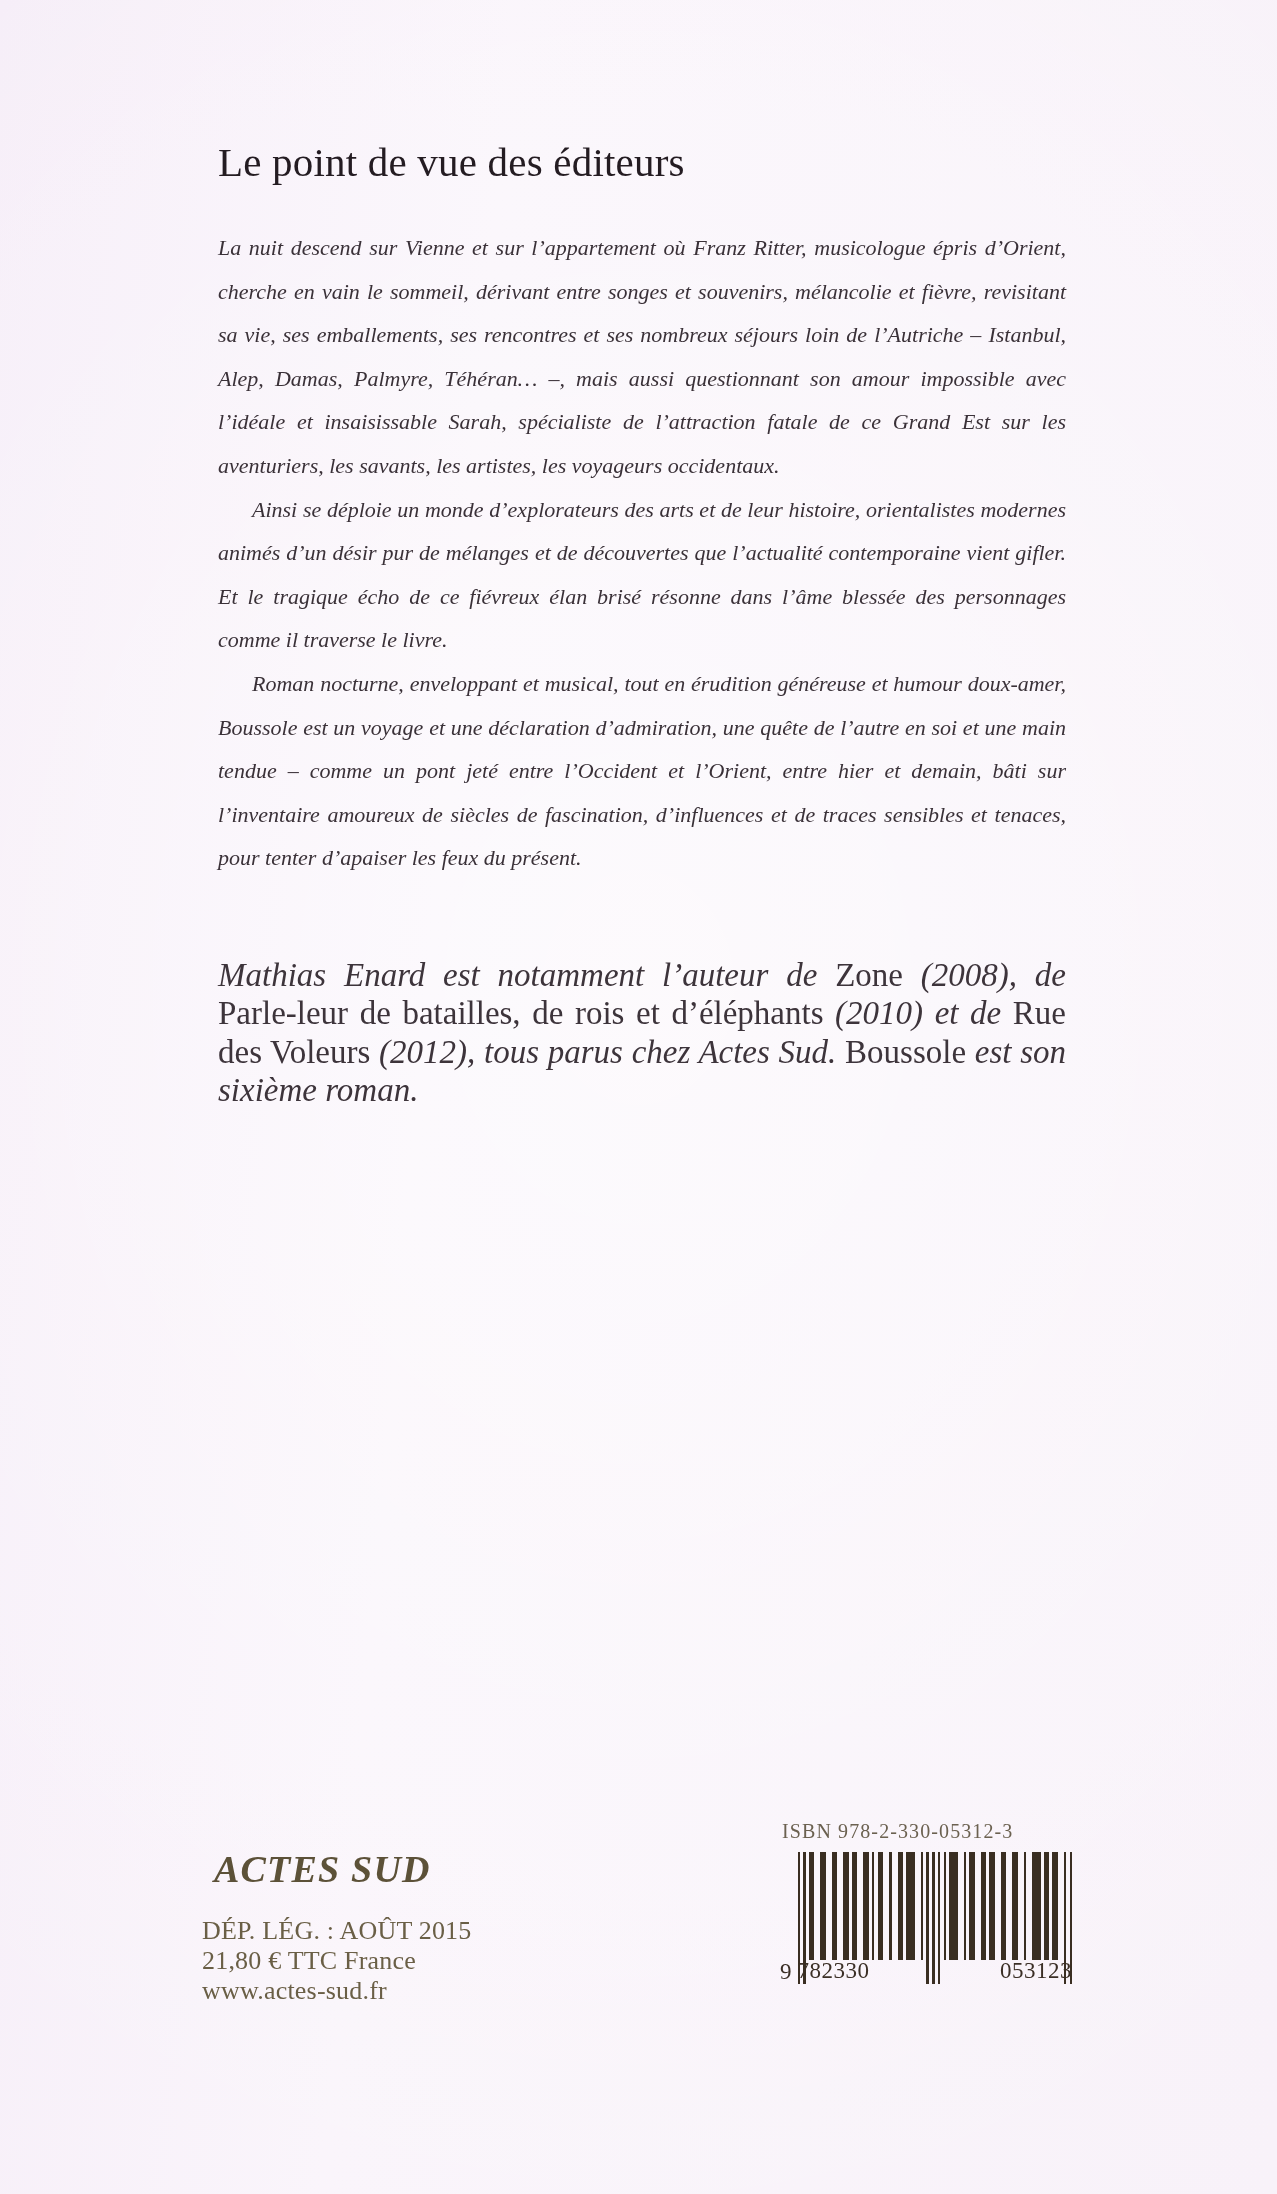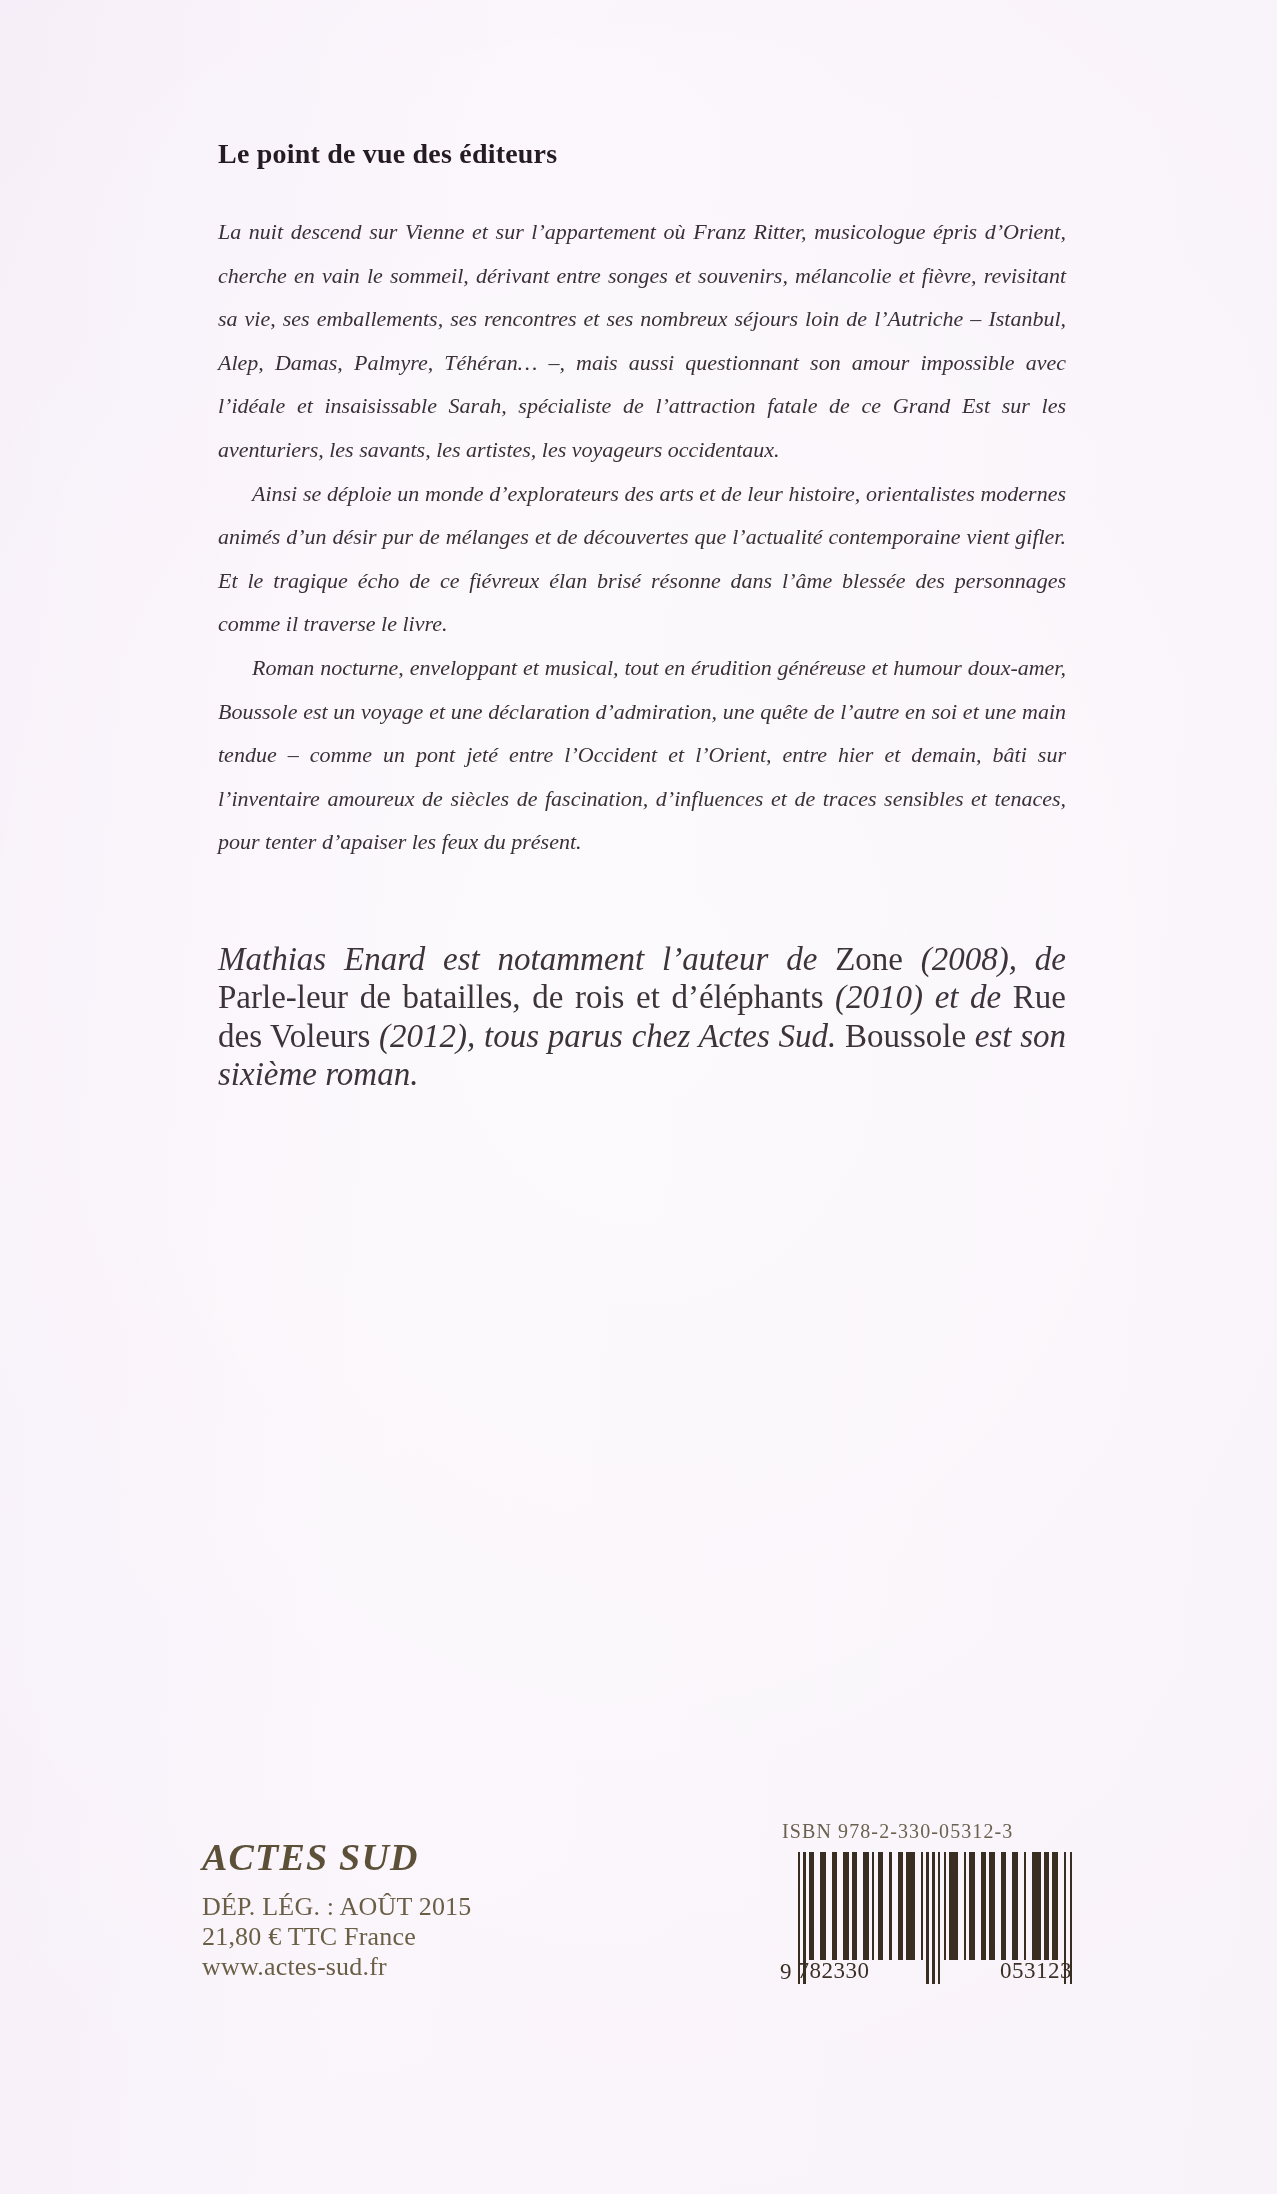--- a/index.html
+++ b/index.html
@@ -24,22 +24,22 @@
 
   
   .content {
     position: absolute;
     left: 218px;
     top: 0;
     width: 848px;
   }
 
   .title {
-    font-weight: bold;
-    font-size: 28px;
+    font-weight: normal;
+    font-size: 41px;
     letter-spacing: 0.2px;
     color: #241c22;
     margin: 0;
     padding-top: 138px;
   }
 
   .blurb {
     margin: 0;
     padding-top: 40px;
     font-size: 22px;
@@ -87,21 +87,21 @@
     top: 0;
     width: 420px;
   }
 
   .imprint-name {
     font-style: italic;
     font-weight: bold;
     font-size: 38px;
     letter-spacing: 1.2px;
     color: #5c5138;
-    margin: 0;
+    margin: 12px;
     line-height: 1.05;
   }
 
   .imprint-line {
     font-size: 26px;
     line-height: 30px;
     color: #6a5f46;
     letter-spacing: 0.2px;
     white-space: nowrap;
   }

